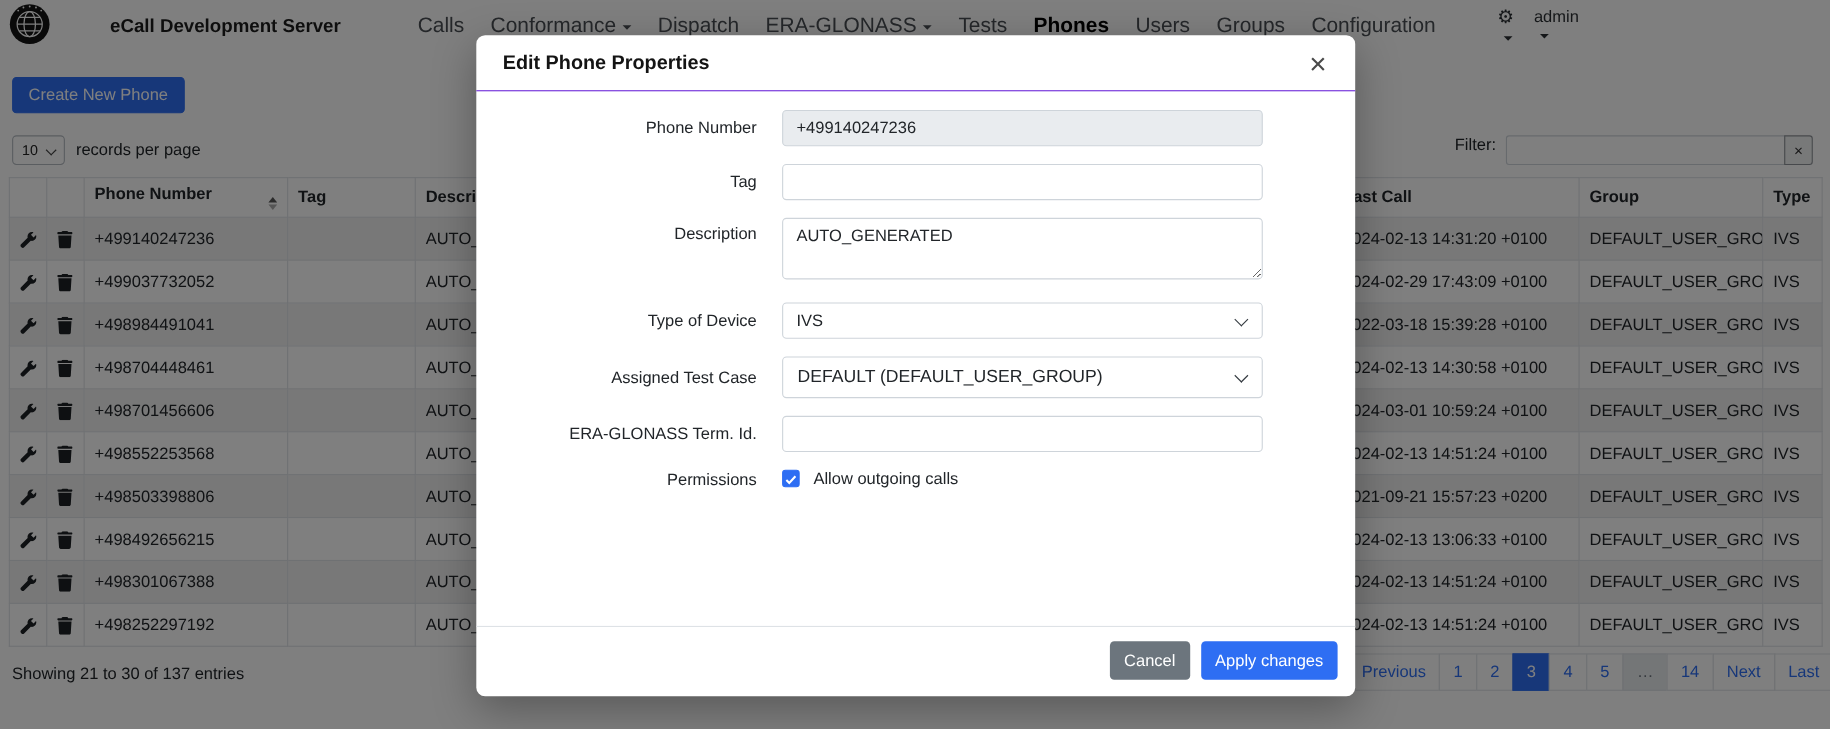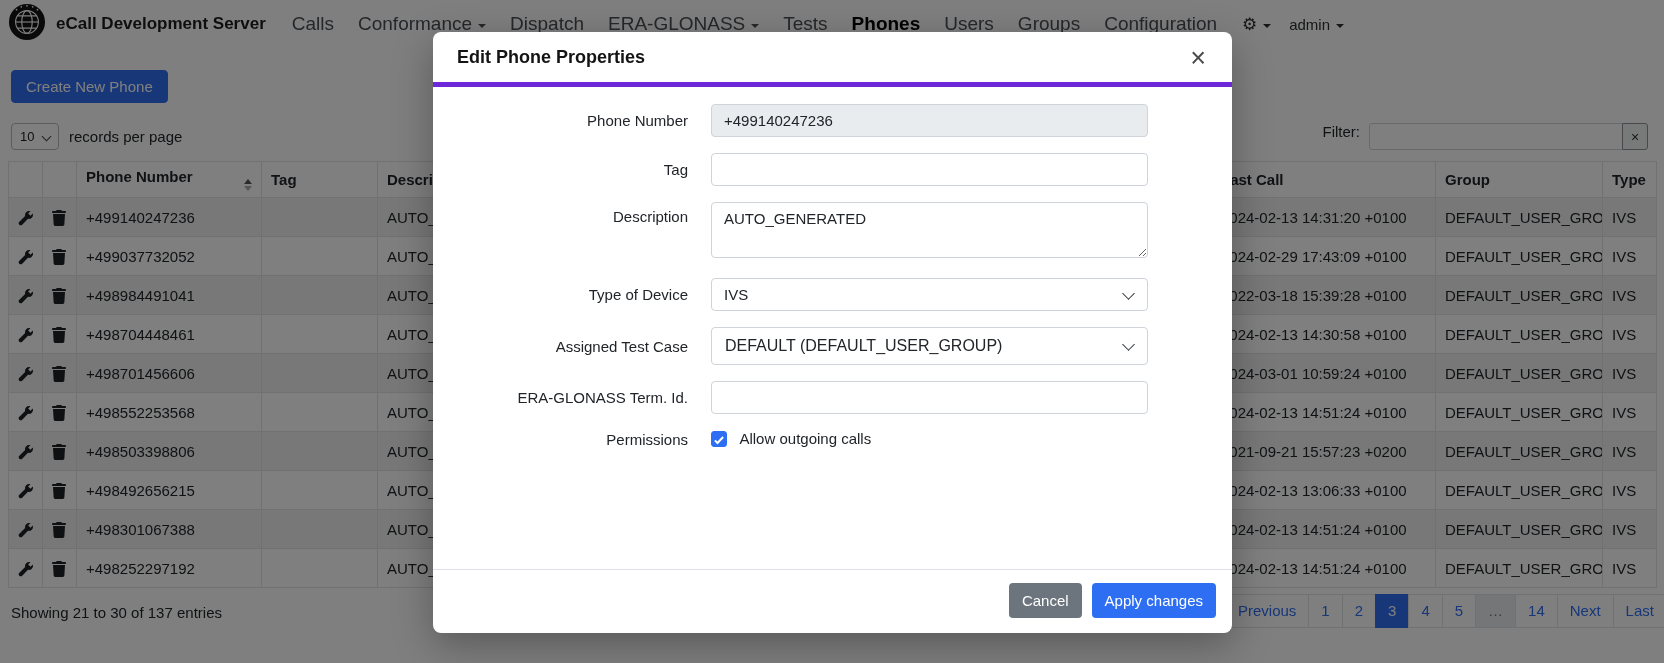--- a/index.html
+++ b/index.html
@@ -5,21 +5,21 @@
   * { box-sizing: border-box; }
   html,body { margin:0; padding:0; }
   body {
     width:1664px; height:663px; overflow:hidden; position:relative;
     background:#fff; font-family:"Liberation Sans","DejaVu Sans",sans-serif;
     color:#212529;
   }
 
   
   .navbar { position:absolute; top:0; left:0; width:1364px; height:48px;
-    display:flex; align-items:center; background:#fff; z-index:1; }
+    display:flex; align-items:center; background:#fff; z-index:1;gap:44px; }
   .logo { margin:0 10px 0 8px; flex:none; }
   .brand { font-size:17px; font-weight:600; color:#1d1d1d; white-space:nowrap; margin-right:14px; }
   .nav-items { display:flex; align-items:center; }
   .nav-item { font-size:19px; color:#4a4f54; padding:6px 12px; white-space:nowrap; cursor:default; }
   .nav-item.active { color:#000; font-weight:700; }
   .caret { display:inline-block; width:0; height:0; margin-left:6px; vertical-align:2px;
     border-left:4px solid transparent; border-right:4px solid transparent; border-top:4px solid currentColor; }
   .nav-right { margin-left:auto; margin-right:20px; display:flex; align-items:center; gap:18px; color:#2b2f33; font-size:15px; }
   .gear { font-family:"DejaVu Sans",sans-serif; font-size:17px; }
 
@@ -60,21 +60,21 @@
   .page-link:first-child { border-radius:4px 0 0 4px; margin-left:0; }
   .page-link:last-child { border-radius:0 4px 4px 0; }
   .page-link.active { background:#2e6ef3; border-color:#2e6ef3; color:#fff; }
   .page-link.disabled { background:#e9ecef; color:#6c757d; }
 
   
   .backdrop { position:absolute; inset:0; background:rgba(0,0,0,0.5); z-index:10; }
   .modal { position:absolute; left:433px; top:32px; width:799px; height:601px; background:#fff;
     border-radius:8px; z-index:20; box-shadow:0 12px 40px rgba(0,0,0,.3); display:flex; flex-direction:column; }
   .modal-header { display:flex; align-items:center; justify-content:space-between;
-    padding:15px 24px 14px 24px; border-bottom:5px solid #6d28d9; }
+    padding:15px 24px 14px 24px; border-bottom:1px solid #6d28d9; }
   .modal-title { font-size:18px; font-weight:700; color:#141414; }
   .close { font-size:27px; color:#4a4a4a; line-height:20px; background:none; border:none; font-family:inherit; padding:0 2px; }
   .modal-body { padding:17px 16px 0 16px; flex:1; }
   .frow { display:flex; align-items:center; margin-bottom:16px; }
   .frow.top { align-items:flex-start; }
   .frow.top .flabel { padding-top:6px; }
   .flabel { flex:0 0 239px; text-align:right; font-size:15px; color:#212529; }
   .fctrl { flex:0 0 437px; margin-left:23px; position:relative; }
   .inp { width:100%; height:33px; border:1px solid #ced4da; border-radius:4px; padding:0 12px;
     font-size:15px; font-family:inherit; color:#212529; background:#fff; }

